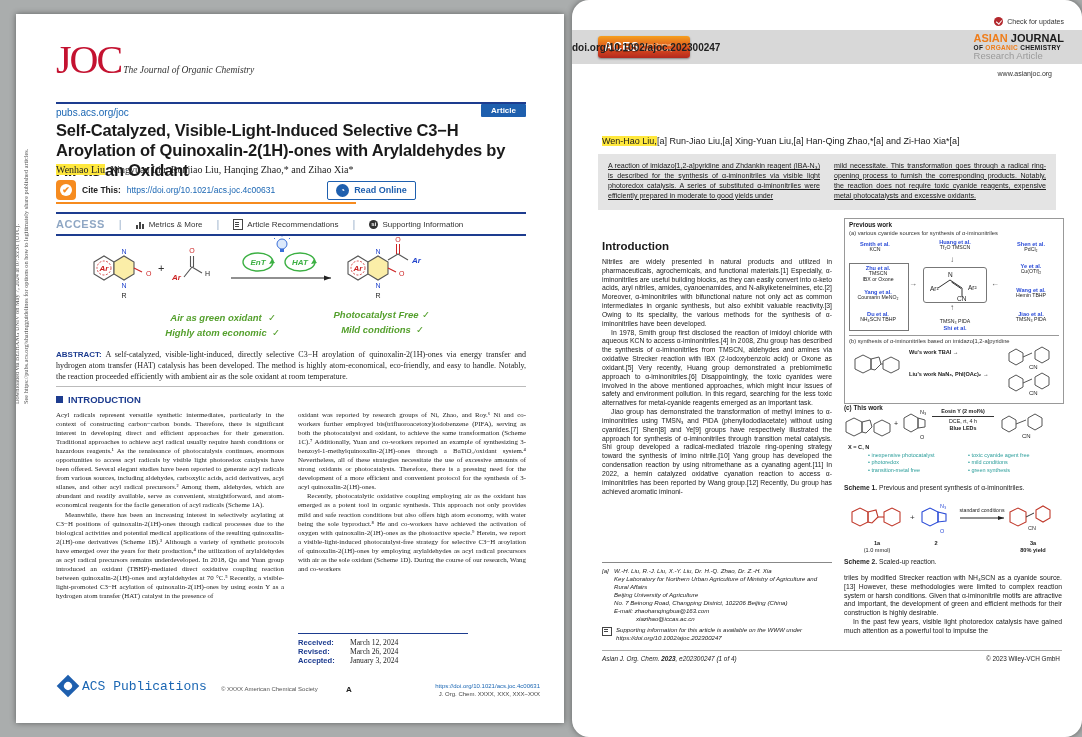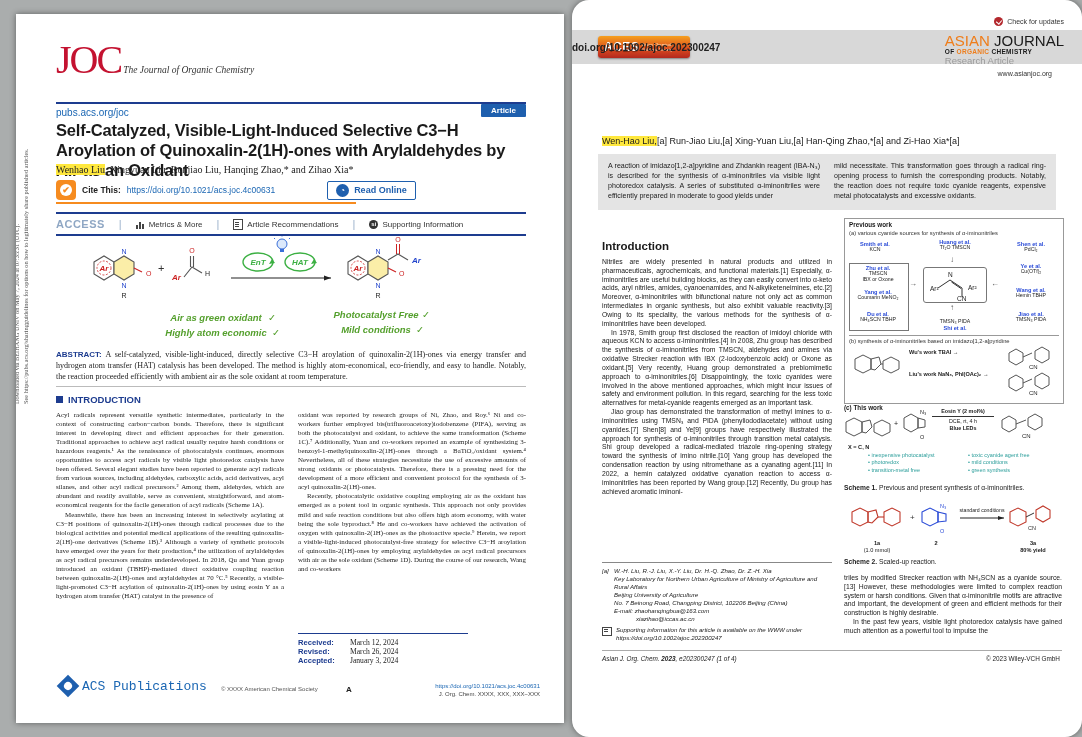--- a/index.html
+++ b/index.html
@@ -66,29 +66,29 @@
   .check-pill{display:flex;align-items:center;gap:4px;font-size:7px;color:#333;}
   .check-ico{width:9px;height:9px;border-radius:50%;background:#b3282d;display:inline-block;position:relative;}
   .check-ico::after{content:"";position:absolute;left:3px;top:2px;width:3px;height:4px;border:solid #fff;border-width:0 1px 1px 0;transform:rotate(40deg);}
   .gray-band{left:0;top:30px;width:510px;height:34px;background:#d8d8d8;}
   .aces-badge{width:92px;height:22px;border-radius:3px;background:linear-gradient(180deg,#f6a01e,#d94a1e 60%,#b3281e);
               display:flex;align-items:center;padding:0 6px;box-sizing:border-box;box-shadow:0 1px 2px rgba(0,0,0,.4);}
   .aces-word{color:#fff;font-weight:bold;font-size:12px;letter-spacing:.5px;text-shadow:0 1px 1px rgba(0,0,0,.4);}
   .aces-small{color:#ffe9c4;font-size:4.2px;line-height:1.2;margin-left:3px;}
   .band-doi{font-size:10px;font-weight:bold;color:#222;}
   .ajoc-logo{text-align:left;line-height:1.05;}
-  .ajoc-l1{font-size:15px;font-weight:normal;}
+  .ajoc-l1{font-size:11px;font-weight:bold;}
   .ajoc-orange{color:#ef7d1a;}
   .ajoc-l2{font-size:6.5px;font-weight:bold;letter-spacing:.3px;}
   .ajoc-l3{font-size:9.5px;color:#9a9a9a;}
   .r-site{font-size:7px;color:#333;}
   .r-title{font-size:15px;font-weight:bold;line-height:1.25;letter-spacing:-.2px;}
   .r-authors{font-size:9px;}
   .abs-box{background:#e4e4e4;padding:8px 10px;display:flex;gap:14px;}
-  .abs-col{font-size:7.1px;line-height:1.4;text-align:justify;flex:1;}
+  .abs-col{font-size:7.1px;line-height:1.4;text-align:justify;flex:1;text-decoration:underline;}
   .r-h{font-size:11.5px;font-weight:bold;}
   .r-body{font-size:6.8px;line-height:1.3;text-align:justify;}
   .r-body p{margin:0;}
   .r-body p.ind{text-indent:9px;}
   .fn-rule{border-top:1px solid #888;}
   .fn{font-size:6.1px;font-style:italic;line-height:1.3;color:#222;}
   .fn .mk{float:left;width:12px;font-style:italic;}
   .fn .bd{margin-left:12px;}
   .supp{font-size:6.1px;font-style:italic;display:flex;gap:4px;margin-top:4px;}
   .supp-ico{width:8px;height:7px;border:1px solid #444;flex:0 0 auto;margin-top:1px;position:relative;}

